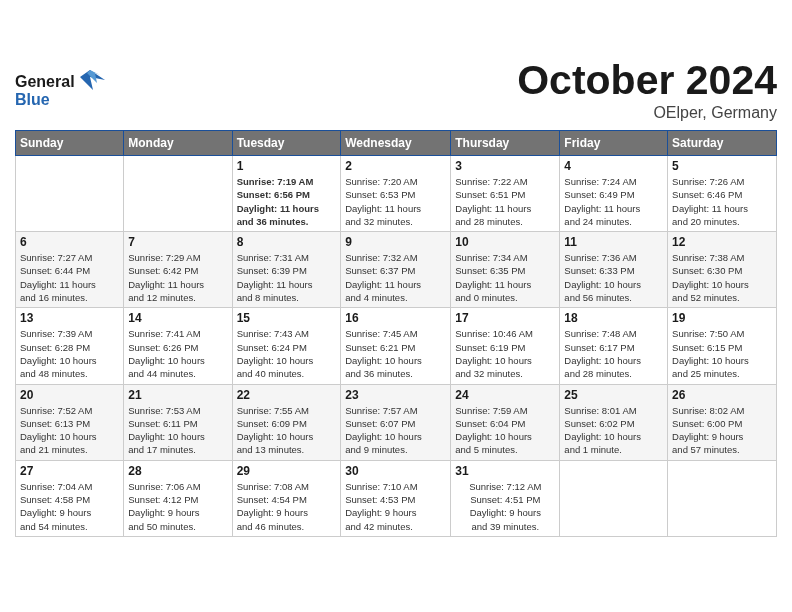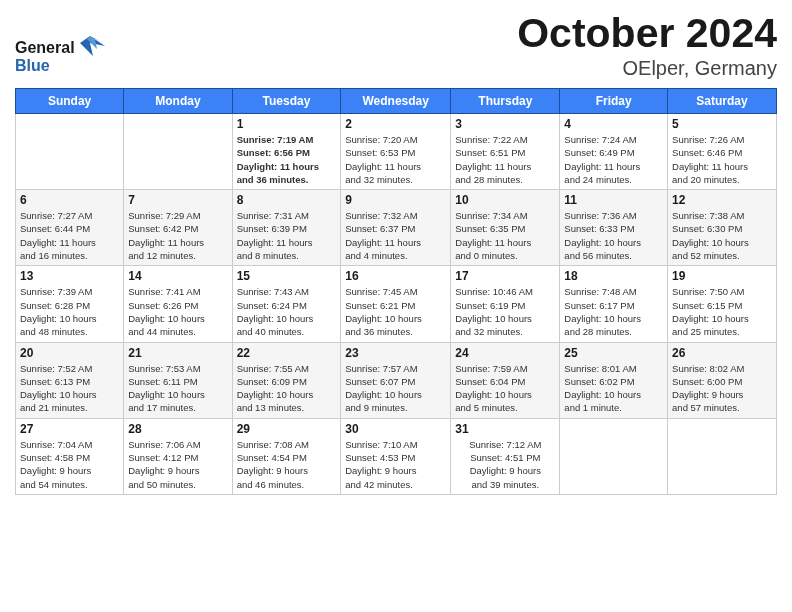--- a/index.html
+++ b/index.html
@@ -9,50 +9,51 @@
       width: 792px;
       height: 612px;
       overflow: hidden;
     }
     .container {
       width: 792px;
       padding: 10px 15px 5px 15px;
     }
     .header {
       display: flex;
-      align-items: flex-end;
+      align-items: center;
       justify-content: space-between;
       margin-bottom: 8px;
+      margin-top: 47px;
     }
     .logo-area {
       display: flex;
       align-items: center;
     }
     .title-area {
       text-align: right;
     }
     .month-title {
       font-size: 41px;
       font-weight: bold;
       color: #1a1a1a;
     }
     .location-title {
-      font-size: 20px;
+      font-size: 16px;
       color: #444;
     }
     .calendar {
       width: 100%;
       border-collapse: collapse;
       font-size: 10px;
     }
     .calendar th {
-      background: #3b82f6;
+      background: #737373;
       color: #fff;
       padding: 5px 4px;
-      text-align: center;
+      text-align: left;
       font-size: 12px;
       font-weight: bold;
       border: 1px solid #1a4f99;
     }
     .calendar td {
       border: 1px solid #ccc;
       vertical-align: top;
       padding: 3px 4px;
       width: 113px;
       min-height: 75px;

